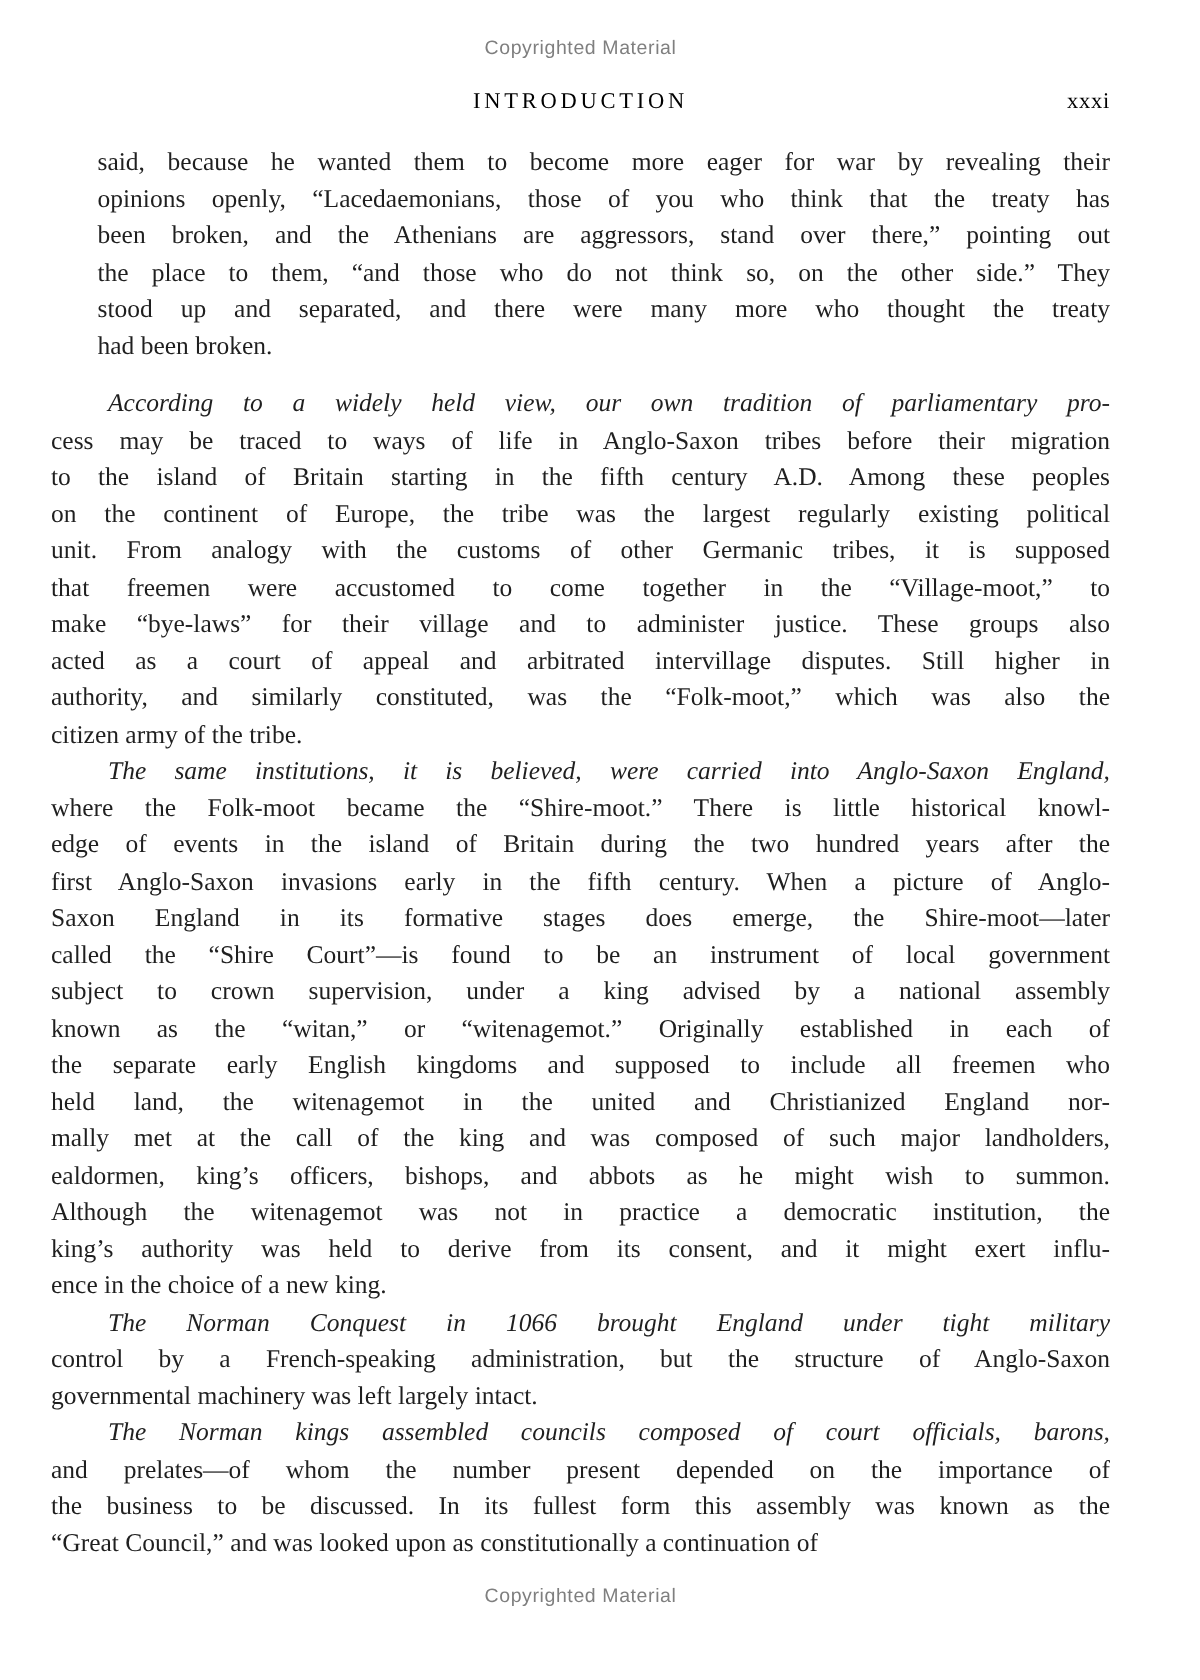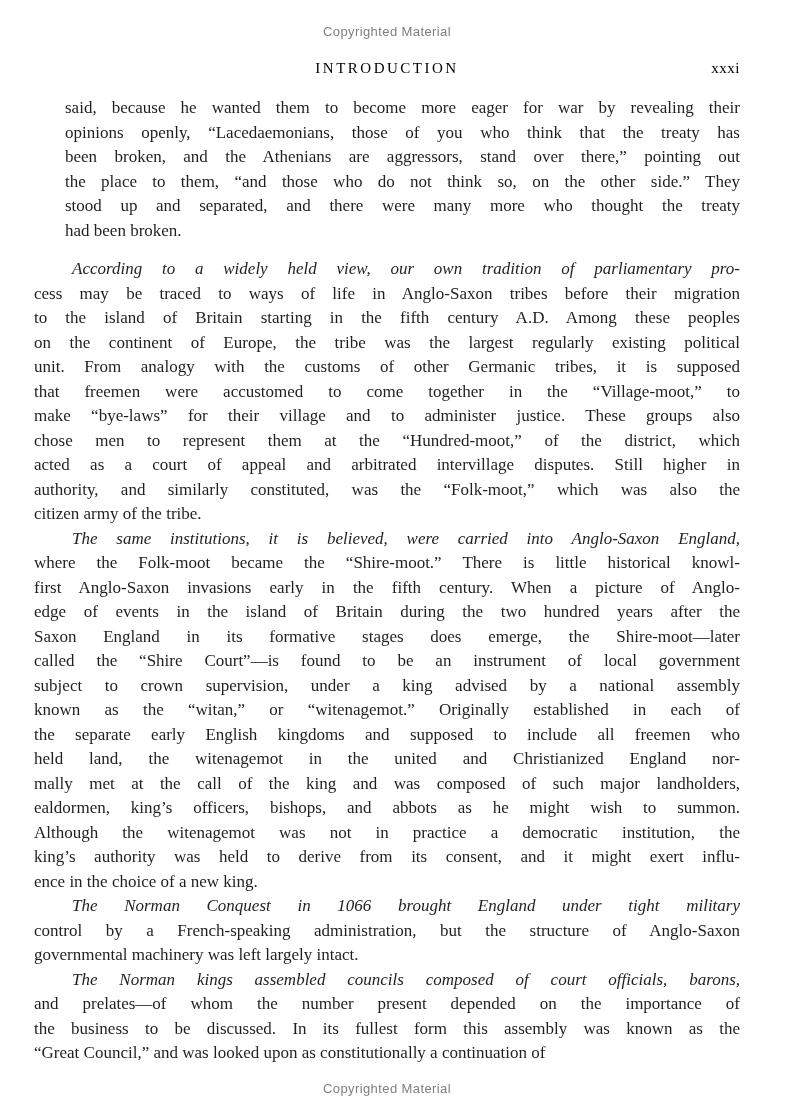--- a/index.html
+++ b/index.html
@@ -72,30 +72,29 @@
 
   <div class="bodytext" id="body-container">
       <div>
         <div class="line just indent">According to a widely held view, our own tradition of parliamentary pro-</div>
         <div class="line just">cess may be traced to ways of life in Anglo-Saxon tribes before their migration</div>
         <div class="line just">to the island of Britain starting in the fifth century A.D. Among these peoples</div>
         <div class="line just">on the continent of Europe, the tribe was the largest regularly existing political</div>
         <div class="line just">unit. From analogy with the customs of other Germanic tribes, it is supposed</div>
         <div class="line just">that freemen were accustomed to come together in the “Village-moot,” to</div>
         <div class="line just">make “bye-laws” for their village and to administer justice. These groups also</div>
-        <div class="line just">chose men to represent them at the “Hundred-moot,” of the district, which</div>
         <div class="line just">acted as a court of appeal and arbitrated intervillage disputes. Still higher in</div>
         <div class="line just">authority, and similarly constituted, was the “Folk-moot,” which was also the</div>
         <div class="line">citizen army of the tribe.</div>
       </div>
       <div>
         <div class="line just indent">The same institutions, it is believed, were carried into Anglo-Saxon England,</div>
         <div class="line just">where the Folk-moot became the “Shire-moot.” There is little historical knowl-</div>
+        <div class="line just">edge of events in the island of Britain during the two hundred years after the</div>
         <div class="line just">first Anglo-Saxon invasions early in the fifth century. When a picture of Anglo-</div>
-        <div class="line just">edge of events in the island of Britain during the two hundred years after the</div>
         <div class="line just">Saxon England in its formative stages does emerge, the Shire-moot—later</div>
         <div class="line just">called the “Shire Court”—is found to be an instrument of local government</div>
         <div class="line just">subject to crown supervision, under a king advised by a national assembly</div>
         <div class="line just">known as the “witan,” or “witenagemot.” Originally established in each of</div>
         <div class="line just">the separate early English kingdoms and supposed to include all freemen who</div>
         <div class="line just">held land, the witenagemot in the united and Christianized England nor-</div>
         <div class="line just">mally met at the call of the king and was composed of such major landholders,</div>
         <div class="line just">ealdormen, king’s officers, bishops, and abbots as he might wish to summon.</div>
         <div class="line just">Although the witenagemot was not in practice a democratic institution, the</div>
         <div class="line just">king’s authority was held to derive from its consent, and it might exert influ-</div>

